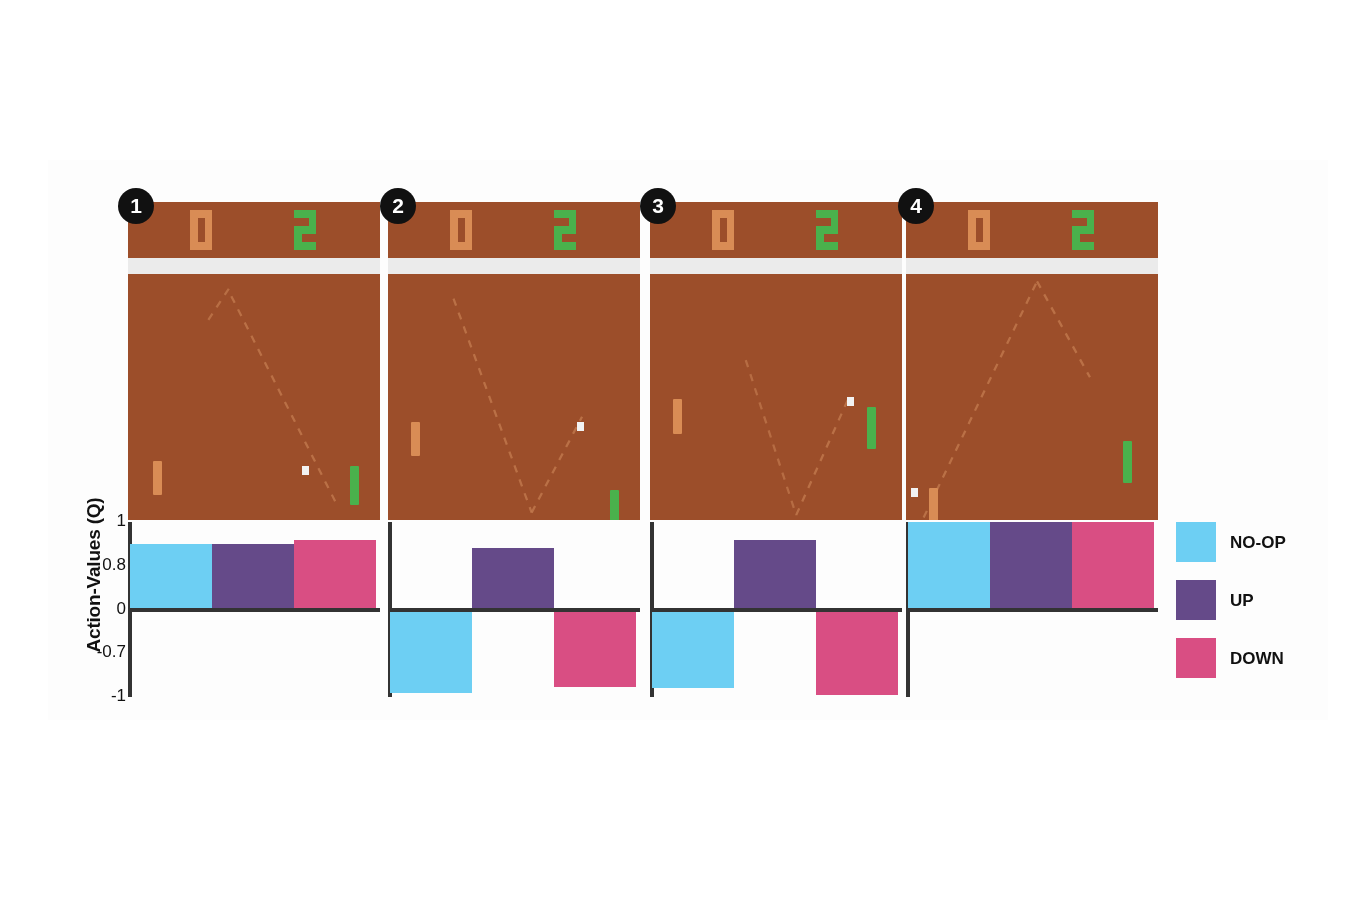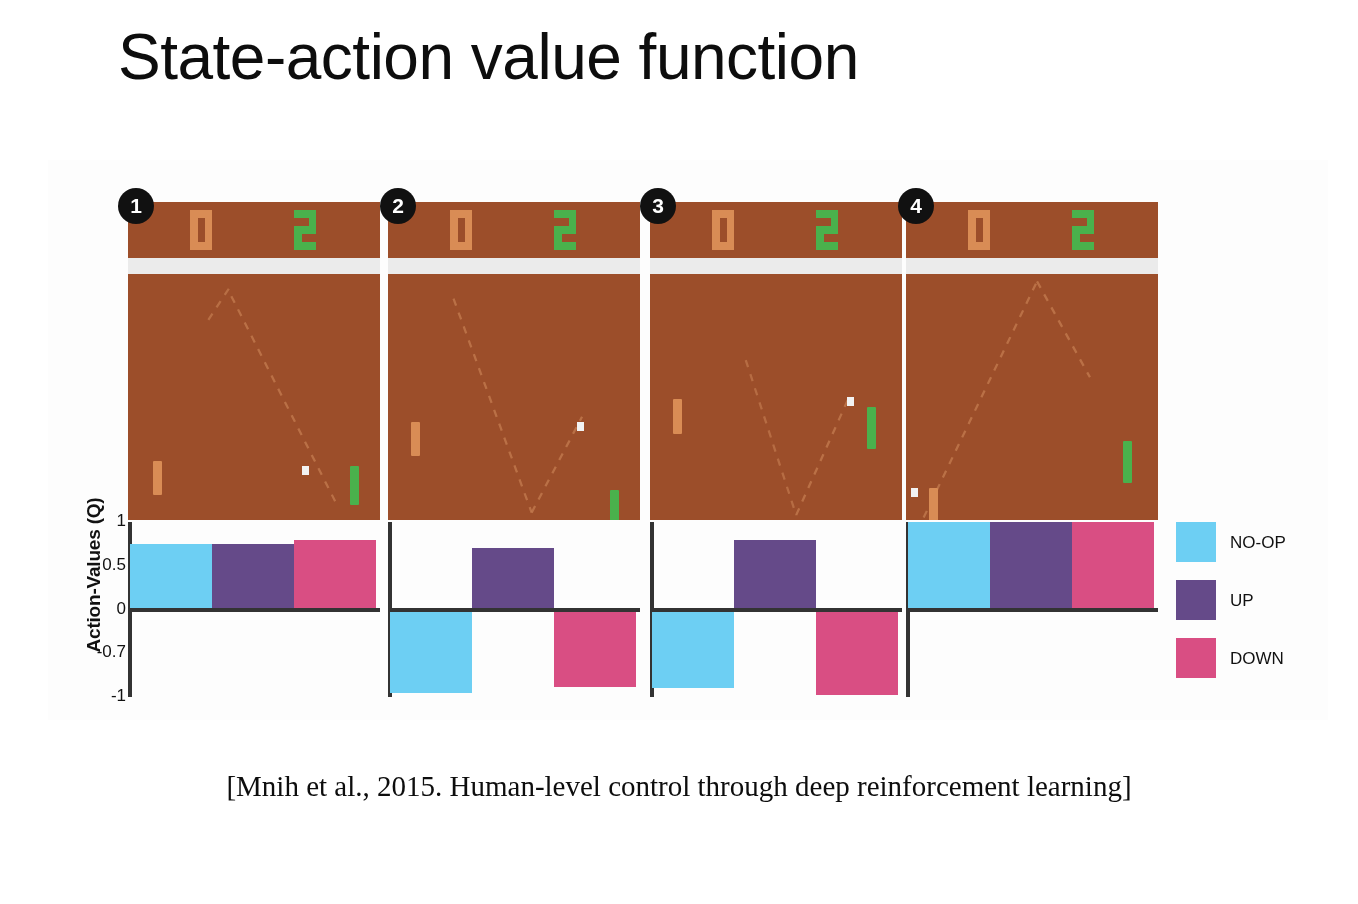--- a/index.html
+++ b/index.html
@@ -222,21 +222,21 @@
     position: absolute;
     left: 0; top: 0;
     width: 40px;
     height: 40px;
   }
   .legend-text {
     position: absolute;
     left: 54px;
     top: 11px;
     font-size: 17px;
-    font-weight: 400;
+    font-weight: 700;
     color: #111111;
     white-space: nowrap;
   }
 
   
   #citation {
     position: absolute;
     left: 0;
     top: 770px;
     width: 1358px;
@@ -244,21 +244,20 @@
     font-family: "Liberation Serif", serif;
     font-size: 29px;
     color: #0d0d0d;
   }
 </style>
 </head>
 <body>
 
 <div id="slide">
 
-  <div id="slide-title">State-action value function</div>
 
   <div id="figure">
 
     <div class="game-panel pnl1">
       <div class="score-band">
         <div class="score-digit score-left" style="position: absolute;">
             <div style="position: absolute; background: rgb(217, 140, 85); left: 0px; top: 0px; width: 7.73333px; height: 8.4px;"></div>
             <div style="position: absolute; background: rgb(217, 140, 85); left: 7.33333px; top: 0px; width: 7.73333px; height: 8.4px;"></div>
             <div style="position: absolute; background: rgb(217, 140, 85); left: 14.6667px; top: 0px; width: 7.73333px; height: 8.4px;"></div>
             <div style="position: absolute; background: rgb(217, 140, 85); left: 0px; top: 8px; width: 7.73333px; height: 8.4px;"></div>
@@ -425,21 +424,21 @@
 
     <div class="badge bdg1">1</div>
     <div class="badge bdg2">2</div>
     <div class="badge bdg3">3</div>
     <div class="badge bdg4">4</div>
 
     <div id="chart-area">
       <div id="ylabel">Action-Values (Q)</div>
       <div id="ytick-col">
           <div class="ytick" style="top: -11px;">1</div>
-          <div class="ytick" style="top: 32.75px;">0.5</div>
+          <div class="ytick" style="top: 32.75px;">0.8</div>
           <div class="ytick" style="top: 76.5px;">0</div>
           <div class="ytick" style="top: 120.25px;">-0.7</div>
           <div class="ytick" style="top: 164px;">-1</div>
         </div>
 
       <div class="subchart sc1">
         <div class="axis-v"></div>
       <div class="bar b0" style="background: rgb(109, 207, 243); top: 21.875px; height: 65.625px;"></div>
           <div class="bar b1" style="background: rgb(101, 74, 137); top: 21.875px; height: 65.625px;"></div>
           <div class="bar b2" style="background: rgb(217, 78, 131); top: 17.5px; height: 70px;"></div>
@@ -478,15 +477,14 @@
           <div class="legend-text">UP</div>
         </div>
         <div class="legend-row" style="top: 116px;">
           <div class="legend-swatch" style="background: rgb(217, 78, 131);"></div>
           <div class="legend-text">DOWN</div>
         </div>
       </div>
 
   </div>
 
-  <div id="citation">[Mnih et al., 2015. Human-level control through deep reinforcement learning]</div>
 
 </div>
 
 </body></html>

